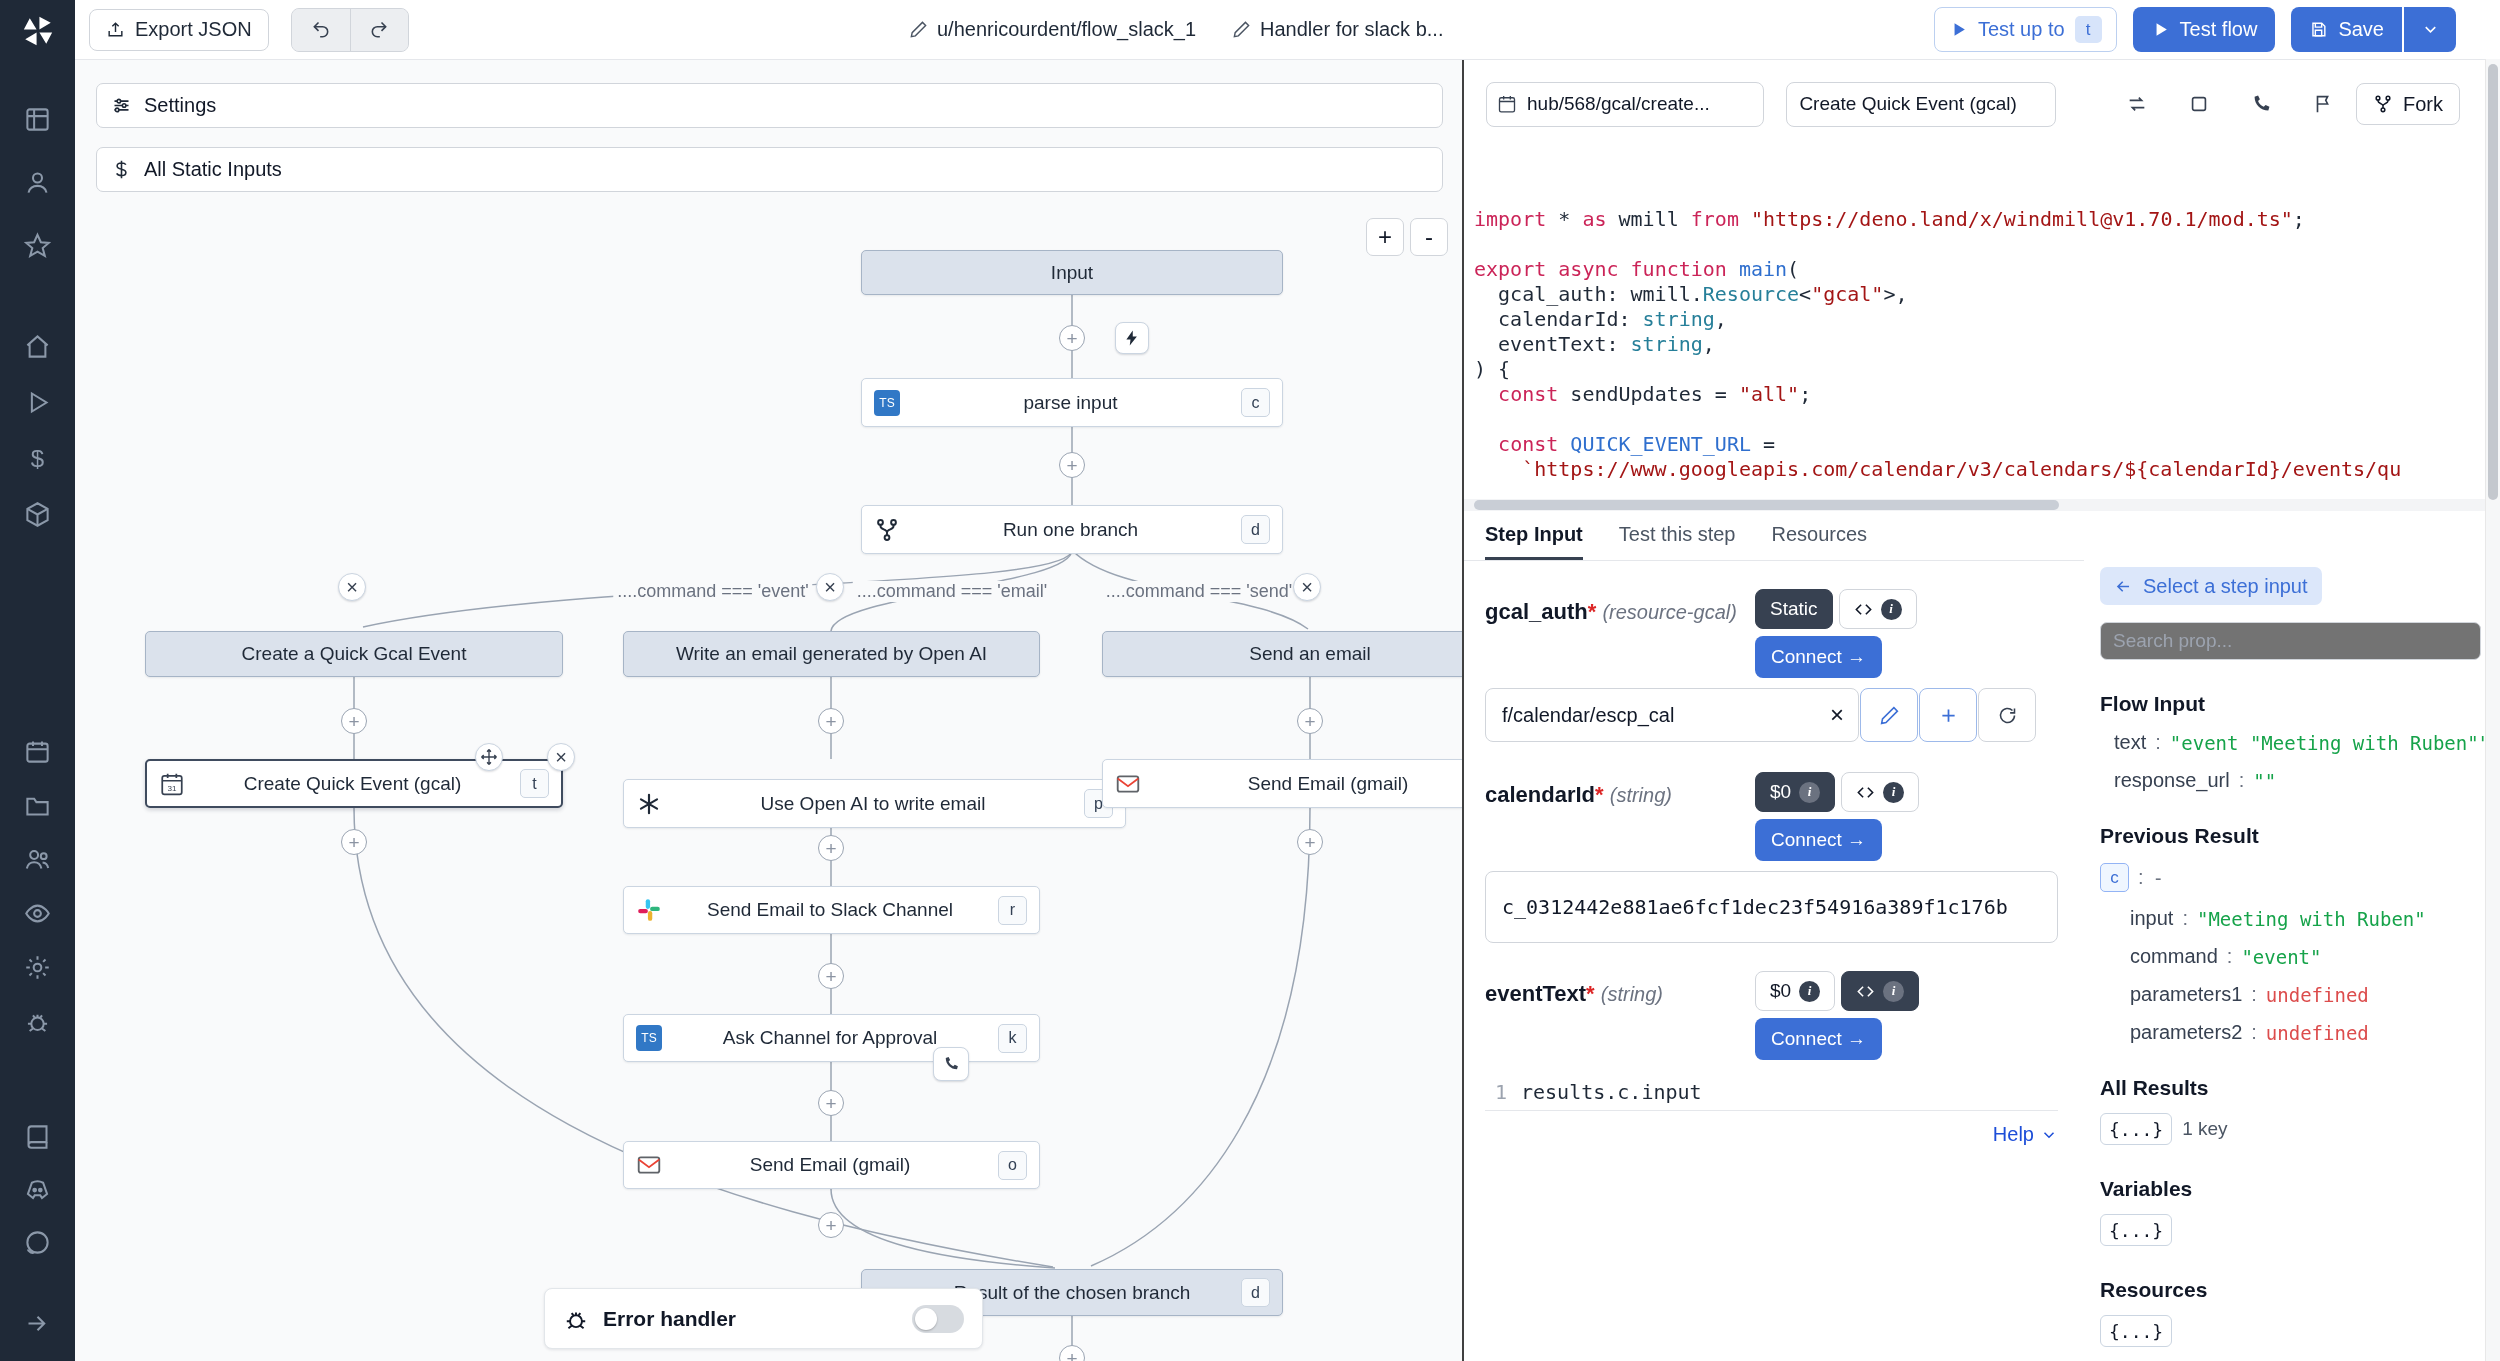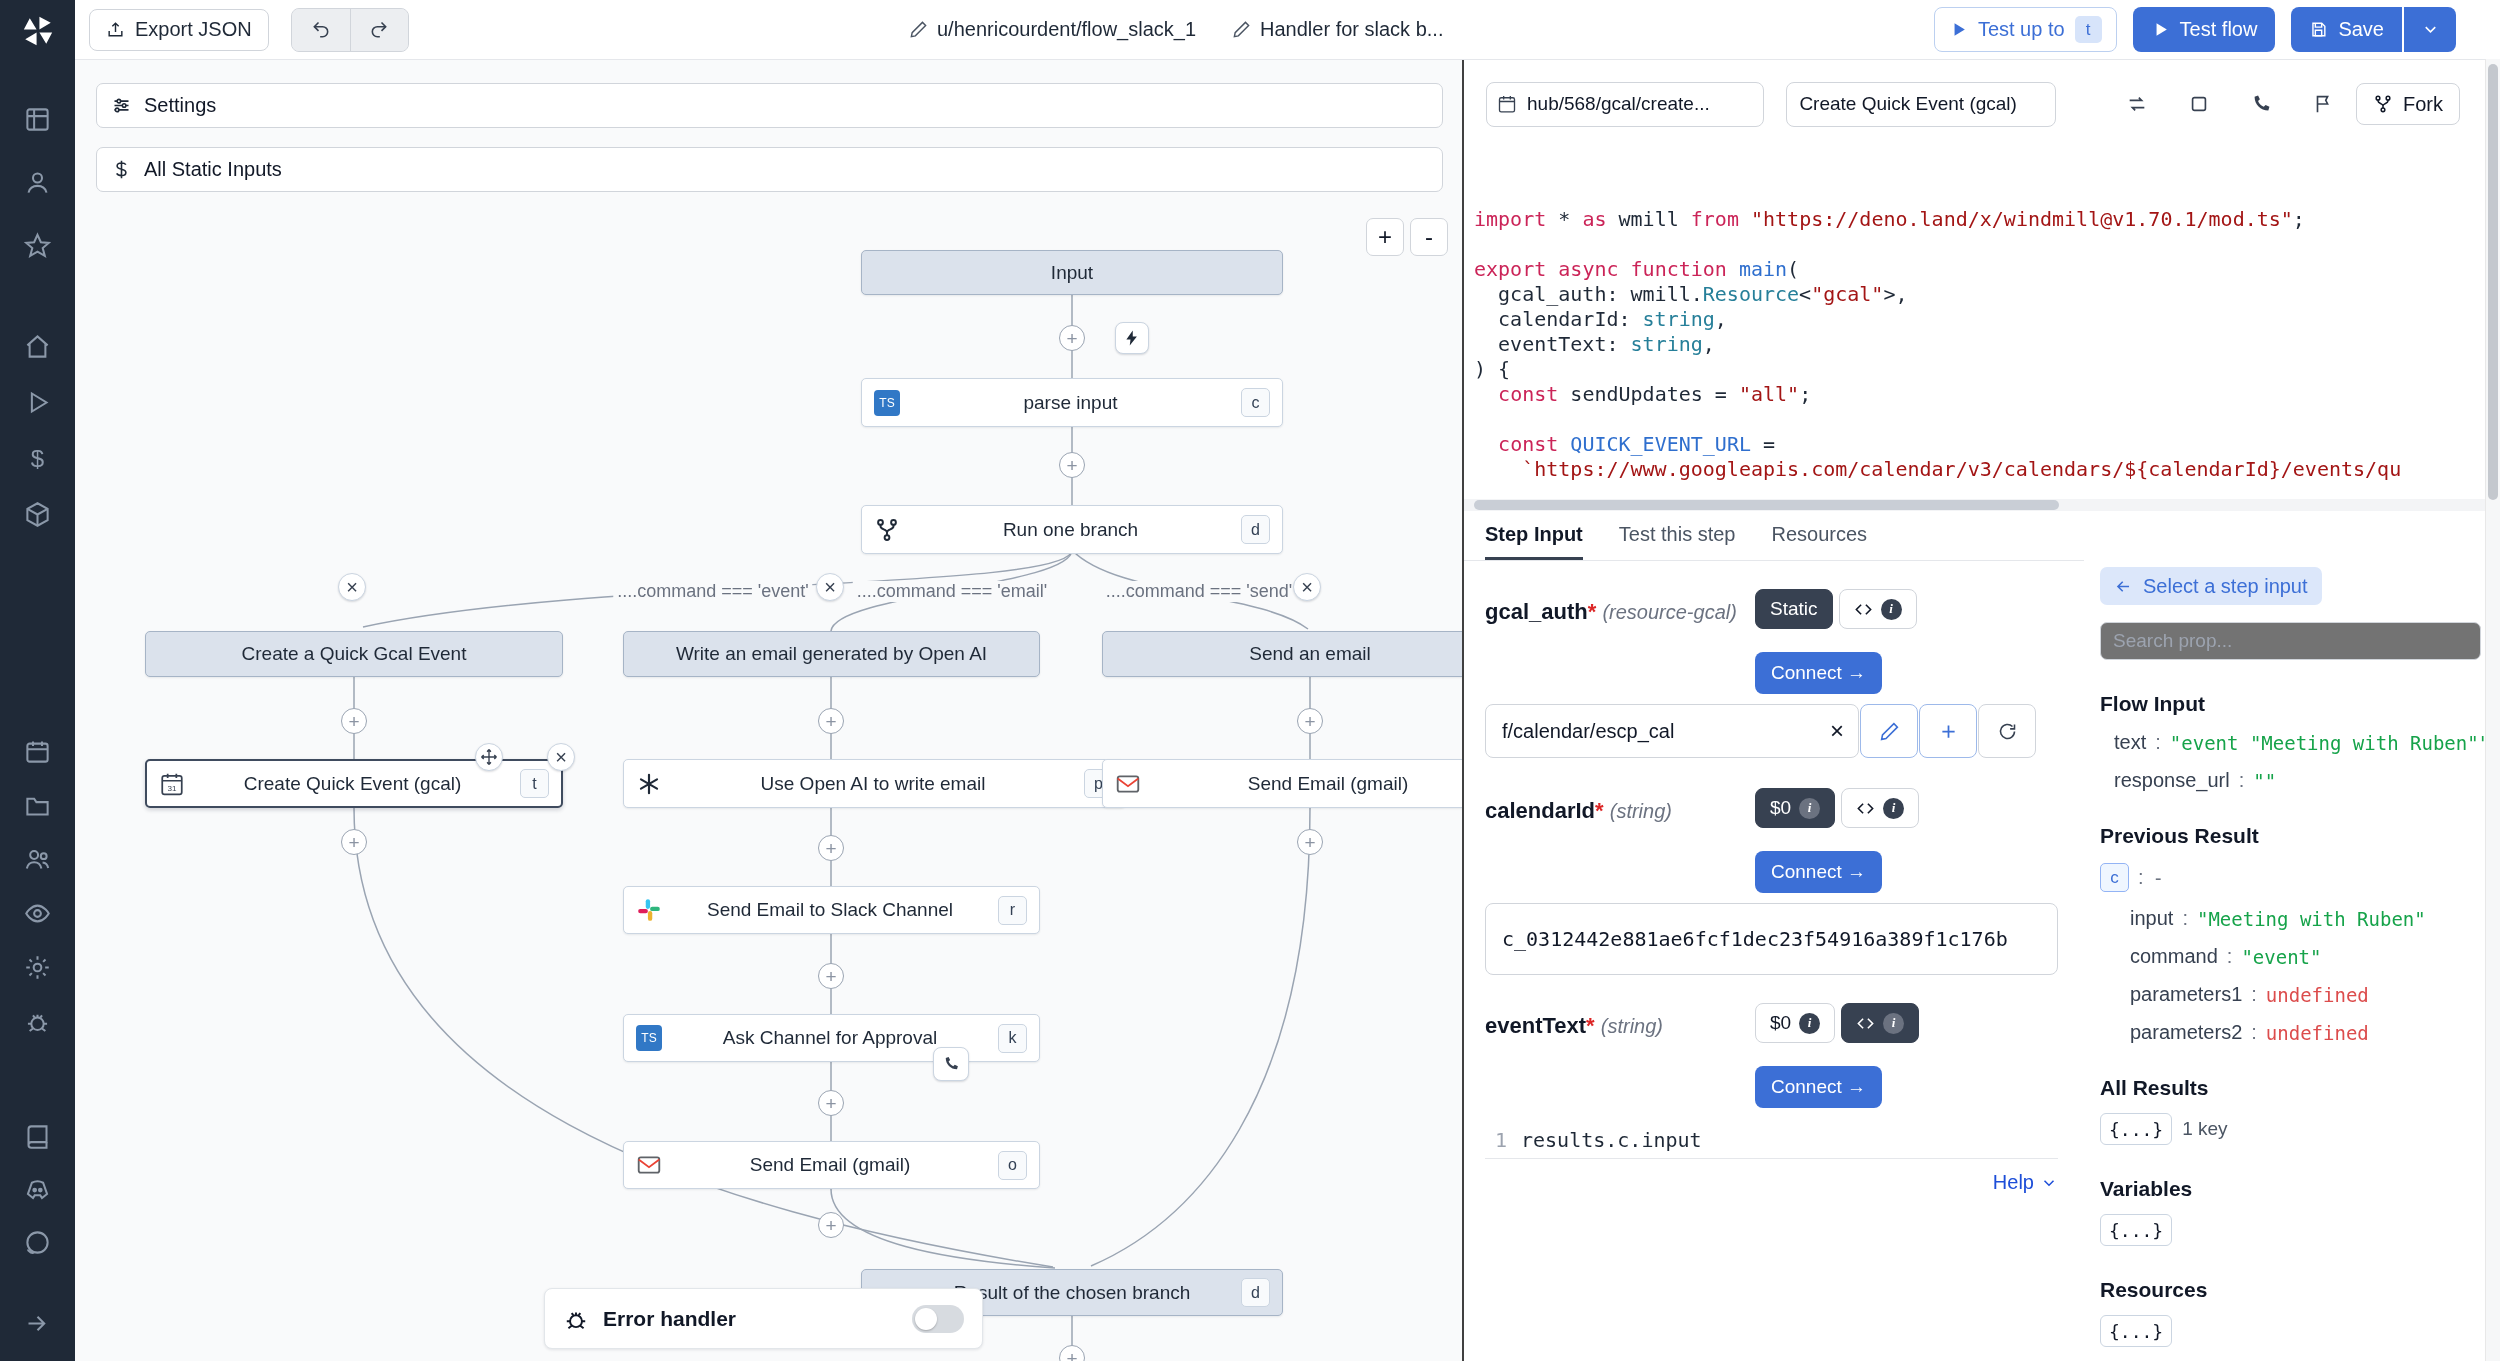--- a/index.html
+++ b/index.html
@@ -88,21 +88,21 @@
   .tabs{height:50px;border-bottom:1px solid #e5e7eb;display:flex;gap:36px;padding:0 21px;box-sizing:border-box;align-items:stretch}
   .tab{display:flex;align-items:center;font-size:20px;color:#4b5563;border-bottom:3px solid transparent;cursor:pointer}
   .tab.active{color:#111827;font-weight:bold;border-bottom-color:#374151}
 
   .form{padding:28px 26px 0 21px;box-sizing:border-box}
   .field-row{display:flex;margin-bottom:10px}
   .field-label{width:260px;font-size:22px;color:#111827;line-height:1.35;padding-top:8px}
   .fname{font-weight:bold}
   .freq{color:#dc2626;font-weight:bold}
   .ftype{font-style:italic;color:#6b7280;font-size:20px}
-  .field-controls{display:flex;flex-direction:column;gap:23px;margin-left:10px}
+  .field-controls{display:flex;flex-direction:column;gap:7px;margin-left:10px}
   .ctrl-line{display:flex;gap:6px;align-items:center}
   .seg{display:flex;align-items:center;gap:8px;height:40px;padding:0 14px;border-radius:8px;font-size:19px;box-sizing:border-box;border:1px solid #d1d5db;background:#fff;color:#111827;cursor:pointer}
   .seg-dark{background:#374151;border-color:#374151;color:#fff}
   .seg svg{width:19px;height:19px}
   .info-dot{width:21px;height:21px;border-radius:50%;background:#374151;color:#fff;font-size:13px;font-style:italic;font-weight:bold;display:flex;align-items:center;justify-content:center;font-family:"Liberation Serif","DejaVu Serif",serif}
   .info-dot::before{content:"i"}
   .seg-dark .info-dot{background:#6b7280}
   .connect{height:42px;font-size:19px;padding:0 16px;border-radius:8px}
   .value-row{display:flex;gap:1px;margin:8px 0 30px 0;align-items:center}
   .text-input{position:relative;display:flex;align-items:center;height:54px;border:1px solid #d1d5db;border-radius:8px;box-sizing:border-box;background:#fff;padding:0 14px}
@@ -411,21 +411,21 @@
       <span class="nlabel">Create Quick Event (gcal)</span>
       <span class="nbadge">t</span>
     </div>
     <div class="roundbtn" style="left:400px;top:684px;width:28px;height:28px;border-radius:50%">
         <svg viewBox="0 0 24 24" fill="none" stroke="currentColor" stroke-width="1.8">
           <path d="M12 2v20M2 12h20M12 2l-2.5 3M12 2l2.5 3M12 22l-2.5-3M12 22l2.5-3M2 12l3-2.5M2 12l3 2.5M22 12l-3-2.5M22 12l-3 2.5"></path>
         </svg>
       </div>
     <div class="xclose" style="left:472px;top:684px"></div>
 
-    <div class="node step" style="left:548px;top:700px;width:503px">
+    <div class="node step" style="left:548px;top:720px;width:503px">
       <span class="nicon">
           <svg viewBox="0 0 24 24" fill="none" stroke="#1f2937" stroke-width="2" stroke-linecap="round">
             <path d="M12 3.5v17M4.6 7.75l14.8 8.5M19.4 7.75L4.6 16.25"></path>
           </svg>
         </span>
       <span class="nlabel">Use Open AI to write email</span>
       <span class="nbadge">p</span>
     </div>
 
     <div class="node step" style="left:1027px;top:700px;width:416px">

